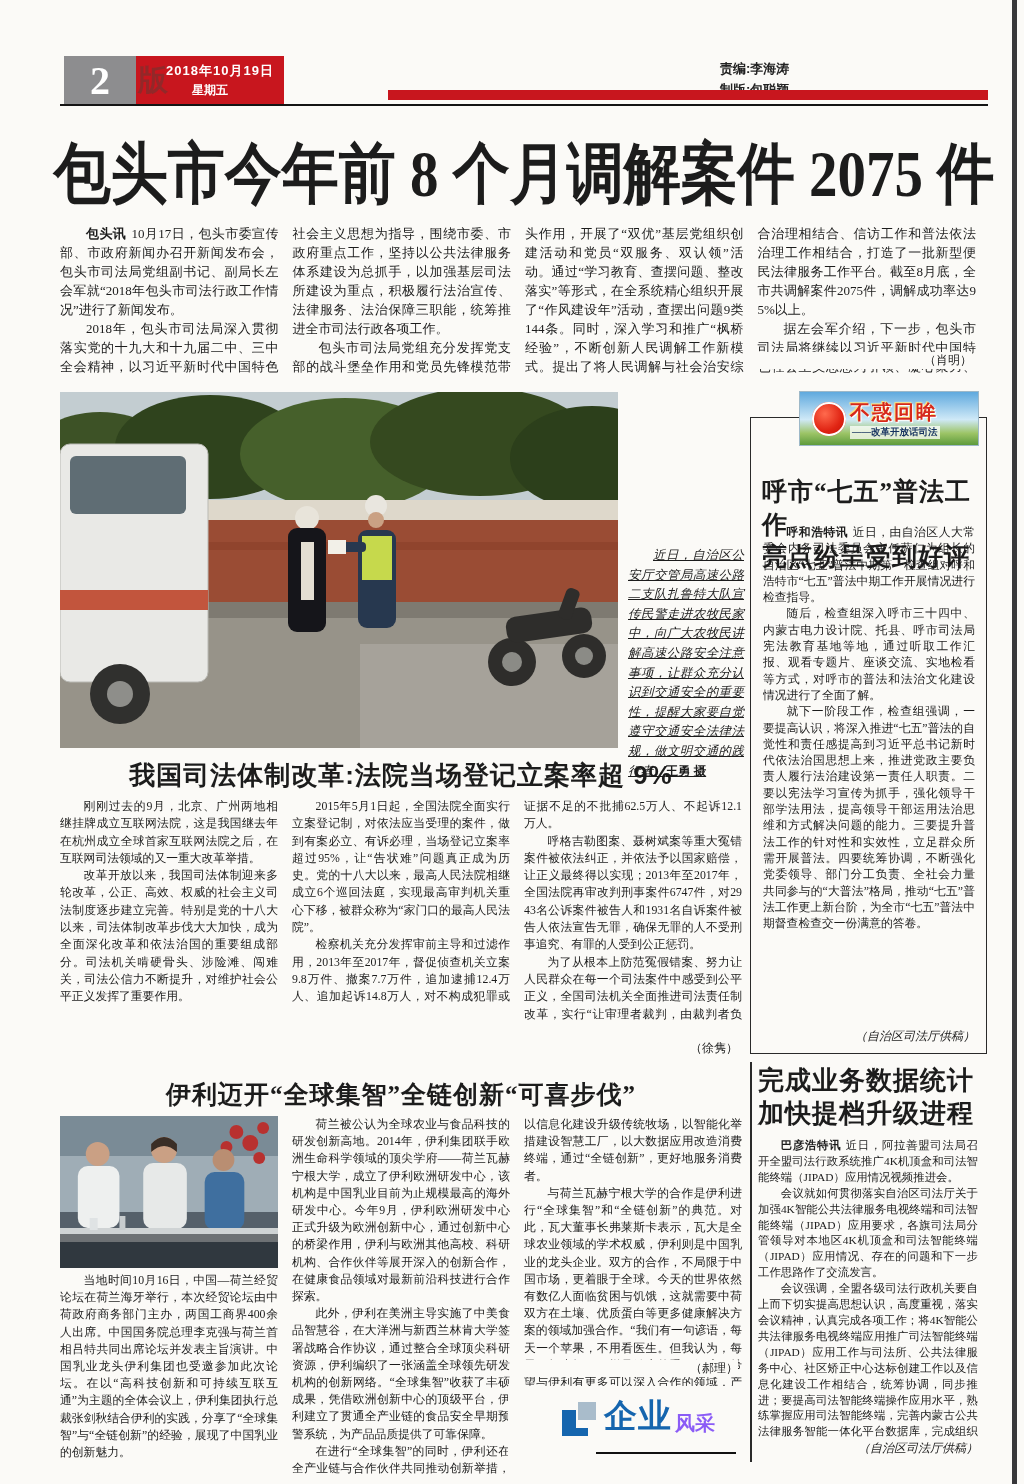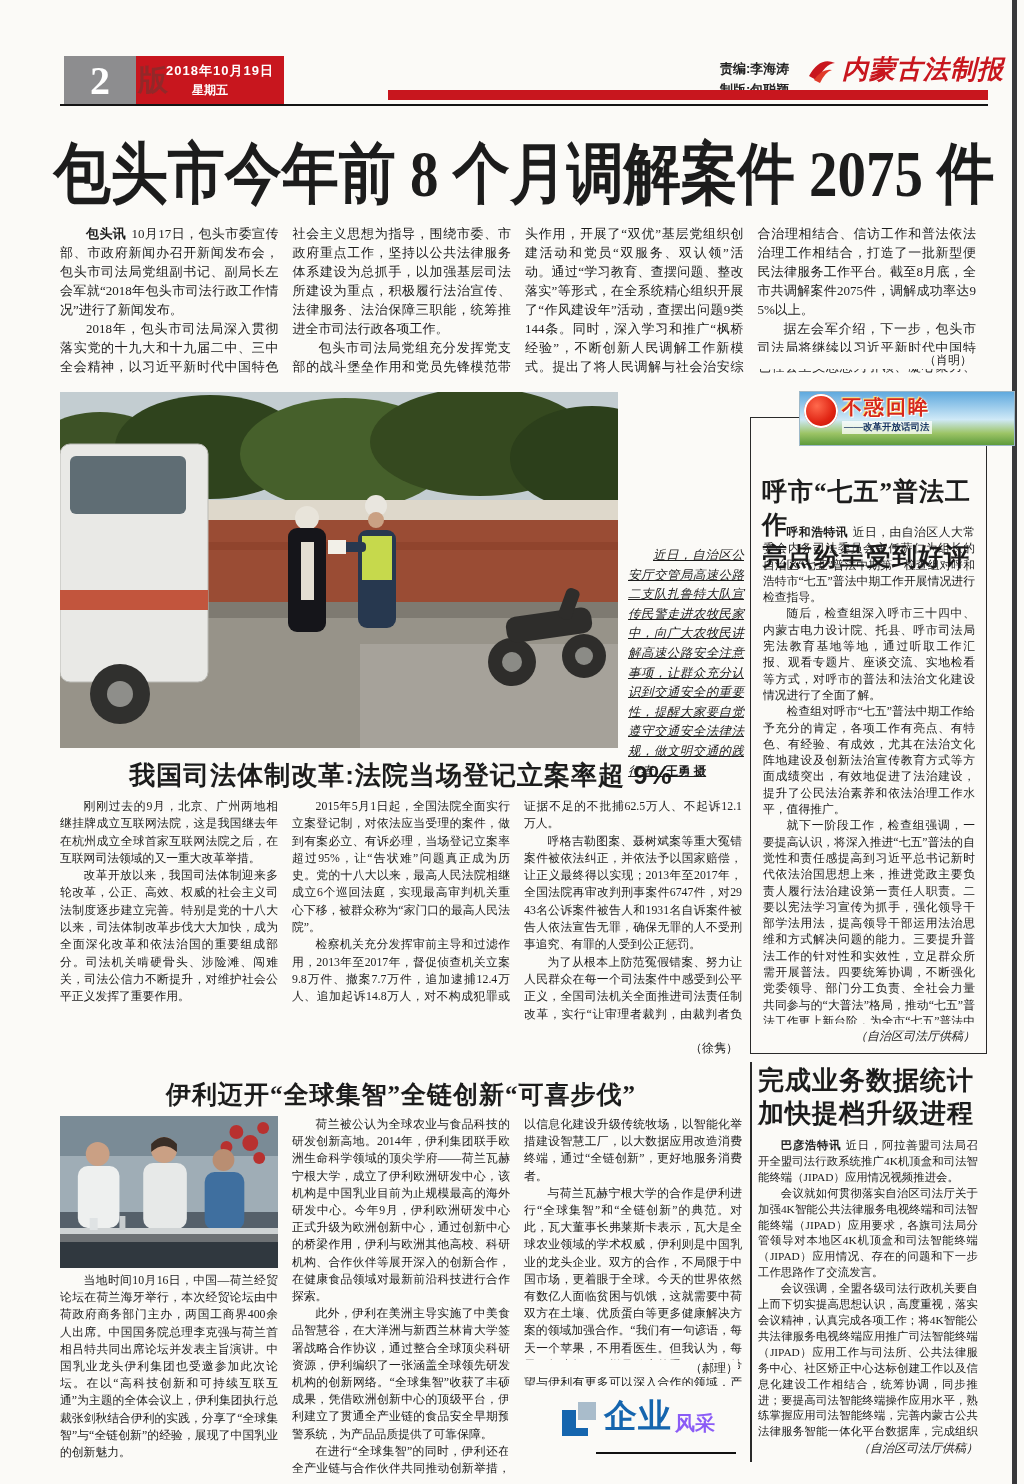--- a/index.html
+++ b/index.html
@@ -30,23 +30,23 @@
   .lead-body{left:60px;top:224px;width:916px;height:154px;column-count:4;column-gap:14px;}
   .byline{font-size:12px;text-align:right;background:#fbfaf7;}
   
   .main-photo{left:60px;top:392px;width:558px;height:356px;}
   .photo-caption{left:628px;top:546px;width:116px;height:202px;font-size:12.5px;line-height:19.6px;
                  font-style:italic;text-align:justify;word-break:break-all;text-decoration:underline;}
   .photo-caption .cap-ind{text-indent:2em;margin:0;}
   .cap-credit{font-weight:900;font-style:normal;}
   
   .box1{left:750px;top:417px;width:235px;height:635px;border:1px solid #2a2a2a;z-index:1;}
-  .banner{left:799px;top:391px;width:216px;height:55px;z-index:2;display:flex;align-items:flex-start;
+  .banner{left:799px;top:391px;width:180px;height:55px;z-index:2;display:flex;align-items:center;
           background:linear-gradient(180deg,#5fa9de 0%,#cfe9f7 52%,#9cc466 78%,#5e9b3c 100%);
-          border:1px solid #9db8c8;box-sizing:border-box;padding:2px 4px;}
+          border:1px solid #9db8c8;box-sizing:border-box;padding:2px 12px;}
   .banner-badge{width:34px;height:34px;border-radius:50%;flex:0 0 auto;
           background:radial-gradient(circle at 38% 35%,#ff6a4d 0%,#e02413 55%,#b80f07 100%);
           box-shadow:0 0 0 2px #fff inset;}
   .banner-txt{margin-left:4px;}
   .banner-title{font-size:20px;font-weight:900;color:#d6281c;letter-spacing:2px;
           text-shadow:1px 1px 0 #fff,-1px -1px 0 #ffe27a,0 0 3px #fff;}
   .banner-sub{font-size:9.5px;font-weight:700;color:#15325f;background:rgba(255,255,255,.75);
           padding:0 2px;text-align:right;}
   .hs-title{left:762px;top:476px;width:214px;font-size:25px;line-height:1.3;font-weight:900;letter-spacing:1px;z-index:2;}
   .hs-body{left:763px;top:524px;width:212px;height:500px;font-size:11.8px;line-height:16.3px;z-index:2;}
@@ -93,29 +93,20 @@
     <span>2</span>
   </div>
   <div class="abs edition">版</div>
   <div class="abs date-box sans">
     <div class="date-line">2018年10月19日</div>
     <div class="weekday">星期五</div>
   </div>
   <div class="abs credits sans">
     <div>责编:李海涛</div>
     <div>制版:包聪颖</div>
-  </div>
-  <div class="abs masthead">
-    <span>
-      <svg width="32" height="32" viewBox="0 0 32 32">
-        <path d="M3 22 Q14 2 29 9 Q18 10 12 27 Z" fill="#c8161e"></path>
-        <path d="M8 26 Q16 14 26 16 Q19 18 14 29 Z" fill="#e03a2a"></path>
-      </svg>
-    </span>
-    <span class="masthead-name">内蒙古法制报</span>
   </div>
   <div class="abs red-bar"></div>
   <div class="abs header-rule"></div>
 
   <div class="abs headline">包头市今年前 8 个月调解案件 2075 件</div>
   <div class="abs body-text lead-body">
     <p><b class="dl">包头讯</b><span>10月17日，包头市委宣传部、市政府新闻办召开新闻发布会，包头市司法局党组副书记、副局长左会军就“2018年包头市司法行政工作情况”进行了新闻发布。</span></p>
     <p>2018年，包头市司法局深入贯彻落实党的十九大和十九届二中、三中全会精神，以习近平新时代中国特色社会主义思想为指导，围绕市委、市政府重点工作，坚持以公共法律服务体系建设为总抓手，以加强基层司法所建设为重点，积极履行法治宣传、法律服务、法治保障三职能，统筹推进全市司法行政各项工作。</p>
     <p>包头市司法局党组充分发挥党支部的战斗堡垒作用和党员先锋模范带头作用，开展了“双优”基层党组织创建活动和党员“双服务、双认领”活动。通过“学习教育、查摆问题、整改落实”等形式，在全系统精心组织开展了“作风建设年”活动，查摆出问题9类144条。同时，深入学习和推广“枫桥经验”，不断创新人民调解工作新模式。提出了将人民调解与社会治安综合治理相结合、信访工作和普法依法治理工作相结合，打造了一批新型便民法律服务工作平台。截至8月底，全市共调解案件2075件，调解成功率达95%以上。</p>
     <p>据左会军介绍，下一步，包头市司法局将继续以习近平新时代中国特色社会主义思想为引领、凝心聚力、开拓进取，争取到2020年，夺取“全国法治宣传教育先进城市”五连冠，推动全社会形成尊法学法守法用法的良好法治环境；积极打造覆盖城乡公共法律服务体系，让人民群众在需要时都能够获得多层次、多领域、个性化的公共法律服务；进一步提升强制戒毒、社区矫正、人民调解等法治保障能力，维护社会安全稳定，更好地满足广大人民群众对美好生活的需求。</p>
@@ -181,21 +172,20 @@
       <div class="banner-sub">——改革开放话司法</div>
     </div>
   </div>
   <div class="abs hs-title">
     <div>呼市“七五”普法工作</div>
     <div>亮点纷呈受到好评</div>
   </div>
   <div class="abs body-text hs-body">
     <p><b class="dl">呼和浩特讯</b><span>近日，由自治区人大常委会内务司法委员会主任萨仁为组长的自治区“七五”普法中期第一检查组对呼和浩特市“七五”普法中期工作开展情况进行检查指导。</span></p>
     <p>随后，检查组深入呼市三十四中、内蒙古电力设计院、托县、呼市司法局宪法教育基地等地，通过听取工作汇报、观看专题片、座谈交流、实地检看等方式，对呼市的普法和法治文化建设情况进行了全面了解。</p>
-    <p>检查组对呼市“七五”普法中期工作给予充分的肯定，各项工作有亮点、有特色、有经验、有成效，尤其在法治文化阵地建设及创新法治宣传教育方式等方面成绩突出，有效地促进了法治建设，提升了公民法治素养和依法治理工作水平，值得推广。</p>
     <p>就下一阶段工作，检查组强调，一要提高认识，将深入推进“七五”普法的自觉性和责任感提高到习近平总书记新时代依法治国思想上来，推进党政主要负责人履行法治建设第一责任人职责。二要以宪法学习宣传为抓手，强化领导干部学法用法，提高领导干部运用法治思维和方式解决问题的能力。三要提升普法工作的针对性和实效性，立足群众所需开展普法。四要统筹协调，不断强化党委领导、部门分工负责、全社会力量共同参与的“大普法”格局，推动“七五”普法工作更上新台阶，为全市“七五”普法中期督查检查交一份满意的答卷。</p>
 
   </div>
   <div class="abs byline hs-byline">（自治区司法厅供稿）</div>
 
   <div class="abs alz-rule"></div>
   <div class="abs alz-title">
     <div>完成业务数据统计</div>
     <div>加快提档升级进程</div>
   </div>

